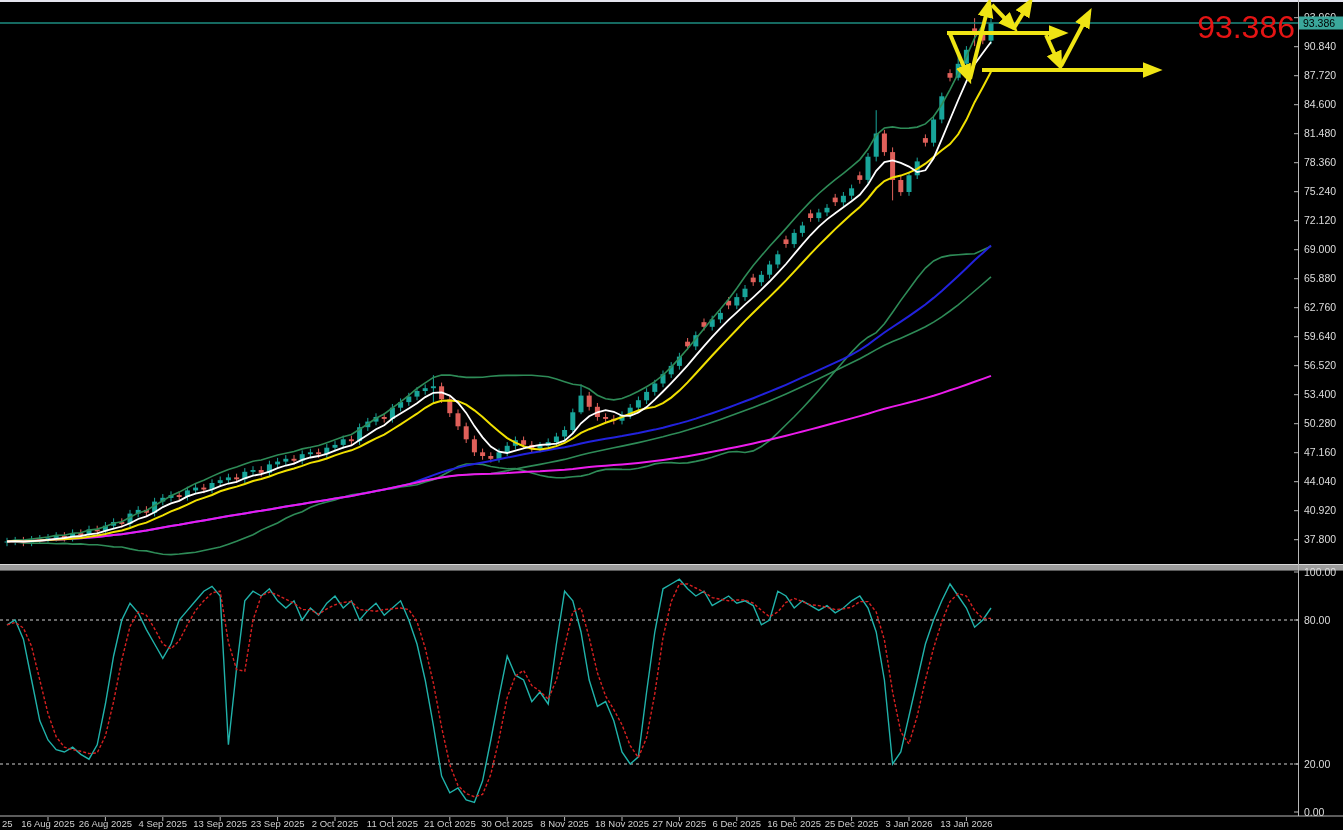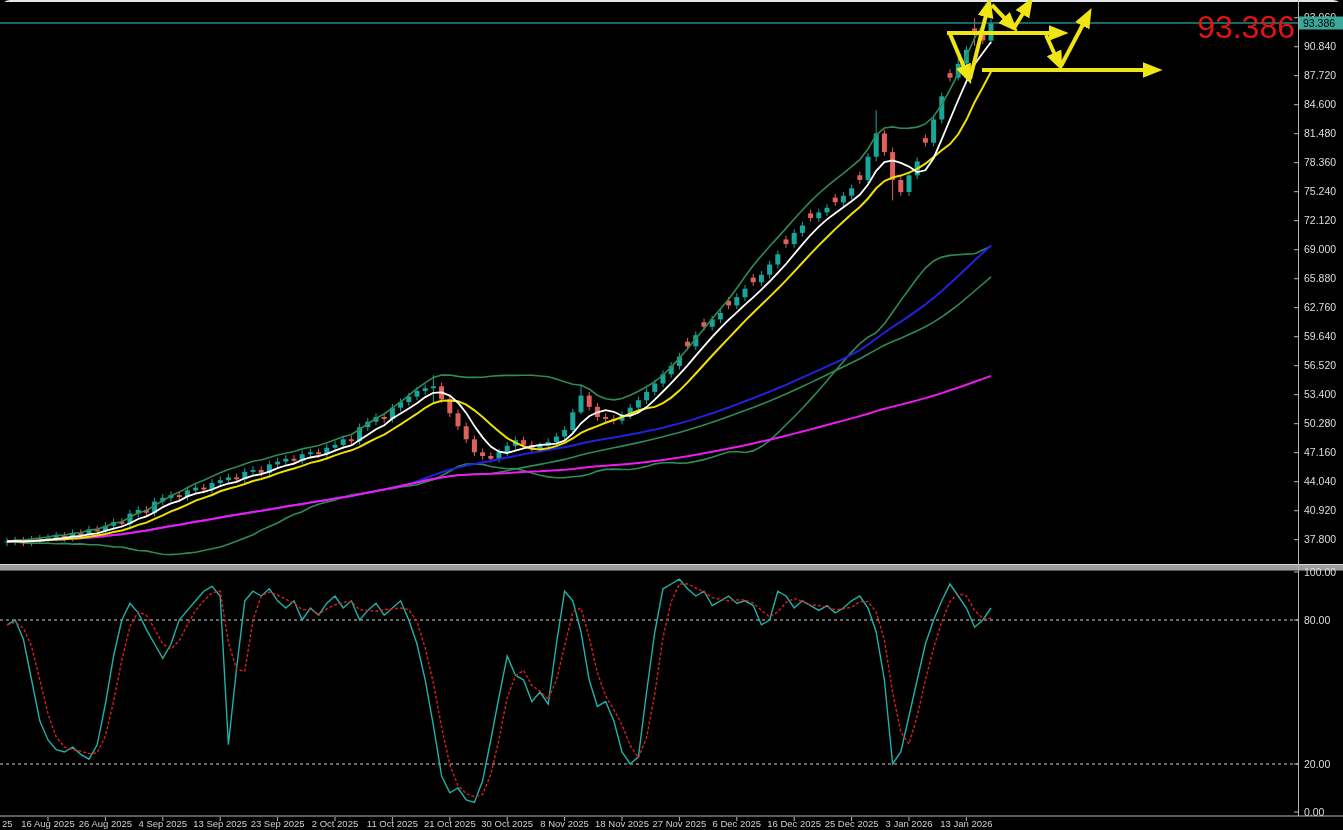--- a/index.html
+++ b/index.html
@@ -1,17 +1,17 @@
 <!DOCTYPE html>
 <html><head>
 <meta charset="utf-8">
 <style>
   html,body{margin:0;padding:0;background:#000;}
   .chart-window{position:relative;width:1343px;height:830px;background:#000;overflow:hidden;
-    font-family:"Liberation Sans",sans-serif;border-radius:10px;}
+    font-family:"Liberation Sans",sans-serif;}
   svg text{font-family:"Liberation Sans","DejaVu Sans",sans-serif;}
 </style>
 </head>
 <body>
 
 <div class="chart-window">
   <svg id="chart" width="1343" height="830" viewBox="0 0 1343 830">
       <rect x="0" y="0" width="1343" height="830" fill="#000000"></rect>
       <rect x="0" y="0" width="1343" height="2" fill="#e4e4ee"></rect>
       <defs>

